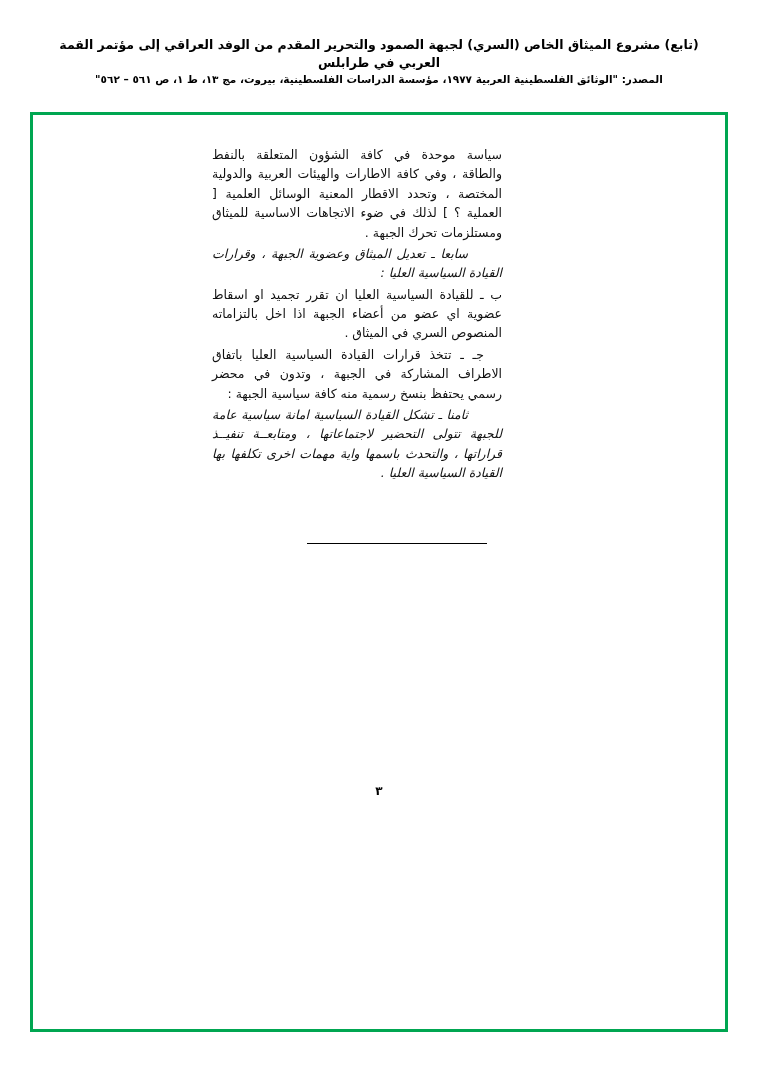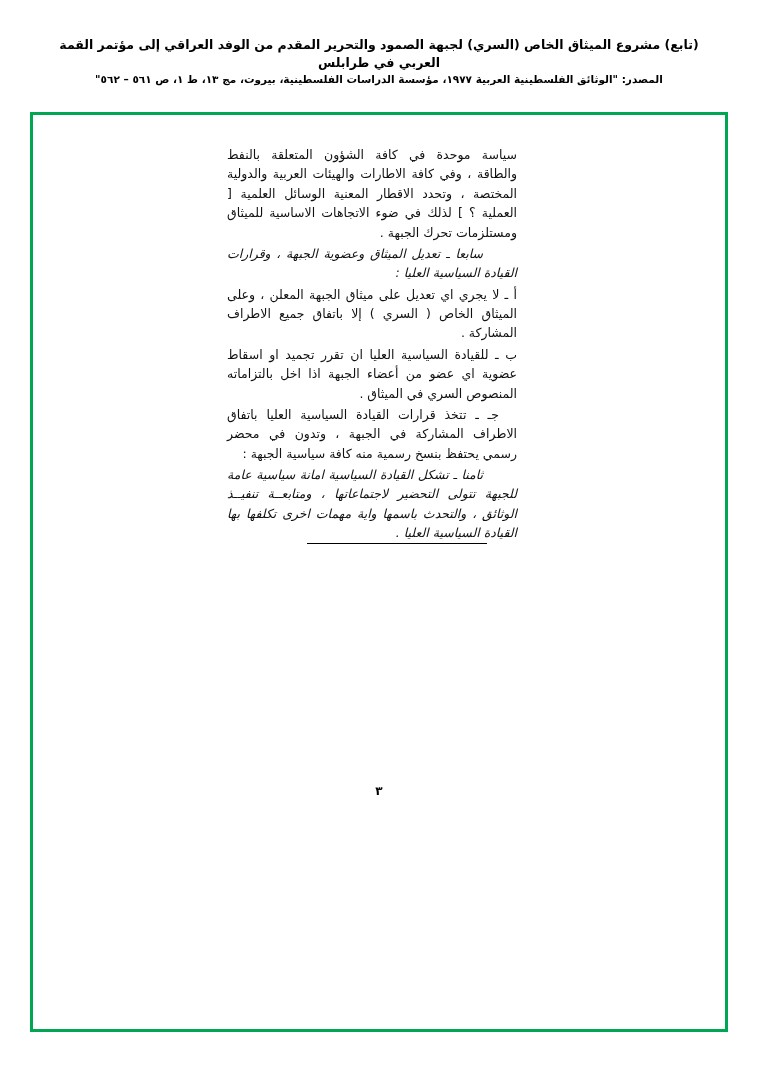--- a/index.html
+++ b/index.html
@@ -50,21 +50,21 @@
     left: 30px;
     width: 698px;
     height: 920px;
     border: 3px solid #00a651;
     box-sizing: border-box;
     background: #ffffff;
   }
   .body-col {
     position: absolute;
     top: 30px;
-    right: 208px;
+    right: 223px;
     width: 290px;
     direction: rtl;
     text-align: justify;
     font-size: 12.5px;
     line-height: 1.55;
     color: #111111;
   }
   .para {
     margin: 0 0 2px 0;
     text-align: justify;
@@ -102,24 +102,23 @@
 
   <div class="doc-title">(تابع) مشروع الميثاق الخاص (السري) لجبهة الصمود والتحرير المقدم من الوفد العراقي إلى مؤتمر القمة العربي في طرابلس</div>
 
   <div class="doc-source">المصدر:  "الوثائق الفلسطينية العربية ١٩٧٧، مؤسسة الدراسات الفلسطينية، بيروت، مج ١٣، ط ١، ص ٥٦١ – ٥٦٢"</div>
 
   <div class="frame" style="border-color: rgb(0, 166, 81);">
 
     <div class="body-col">
       <p class="para">سياسة موحدة في كافة الشؤون المتعلقة بالنفط والطاقة ، وفي كافة الاطارات والهيئات العربية والدولية المختصة ، وتحدد الاقطار المعنية الوسائل العلمية [ العملية ؟ ] لذلك في ضوء الاتجاهات الاساسية للميثاق ومستلزمات تحرك الجبهة .</p>
       <p class="para center-ind">سابعا ـ تعديل الميثاق وعضوية الجبهة ، وقرارات القيادة السياسية العليا :</p>
-      <p class="para">أ ـ لا يجري اي تعديل على ميثاق الجبهة المعلن ، وعلى الميثاق الخاص ( السري ) إلا باتفاق جميع الاطراف المشاركة .</p>
       <p class="para">ب ـ للقيادة السياسية العليا ان تقرر تجميد او اسقاط عضوية اي عضو من أعضاء الجبهة اذا اخل بالتزاماته المنصوص السري في الميثاق .</p>
       <p class="para indent">جـ ـ تتخذ قرارات القيادة السياسية العليا باتفاق الاطراف المشاركة في الجبهة ، وتدون في محضر رسمي يحتفظ بنسخ رسمية منه كافة سياسية الجبهة :</p>
-      <p class="para center-ind">ثامنا ـ تشكل القيادة السياسية امانة سياسية عامة للجبهة تتولى التحضير لاجتماعاتها ، ومتابعــة تنفيــذ الوثائق ، والتحدث باسمها واية مهمات اخرى تكلفها بها القيادة السياسية العليا .</p>
+      <p class="para center-ind">ثامنا ـ تشكل القيادة السياسية امانة سياسية عامة للجبهة تتولى التحضير لاجتماعاتها ، ومتابعــة تنفيــذ قراراتها ، والتحدث باسمها واية مهمات اخرى تكلفها بها القيادة السياسية العليا .</p>
     </div>
 
     <div class="rule"></div>
 
   </div>
 
   <div class="page-number">٣</div>
 
 </div>
 

